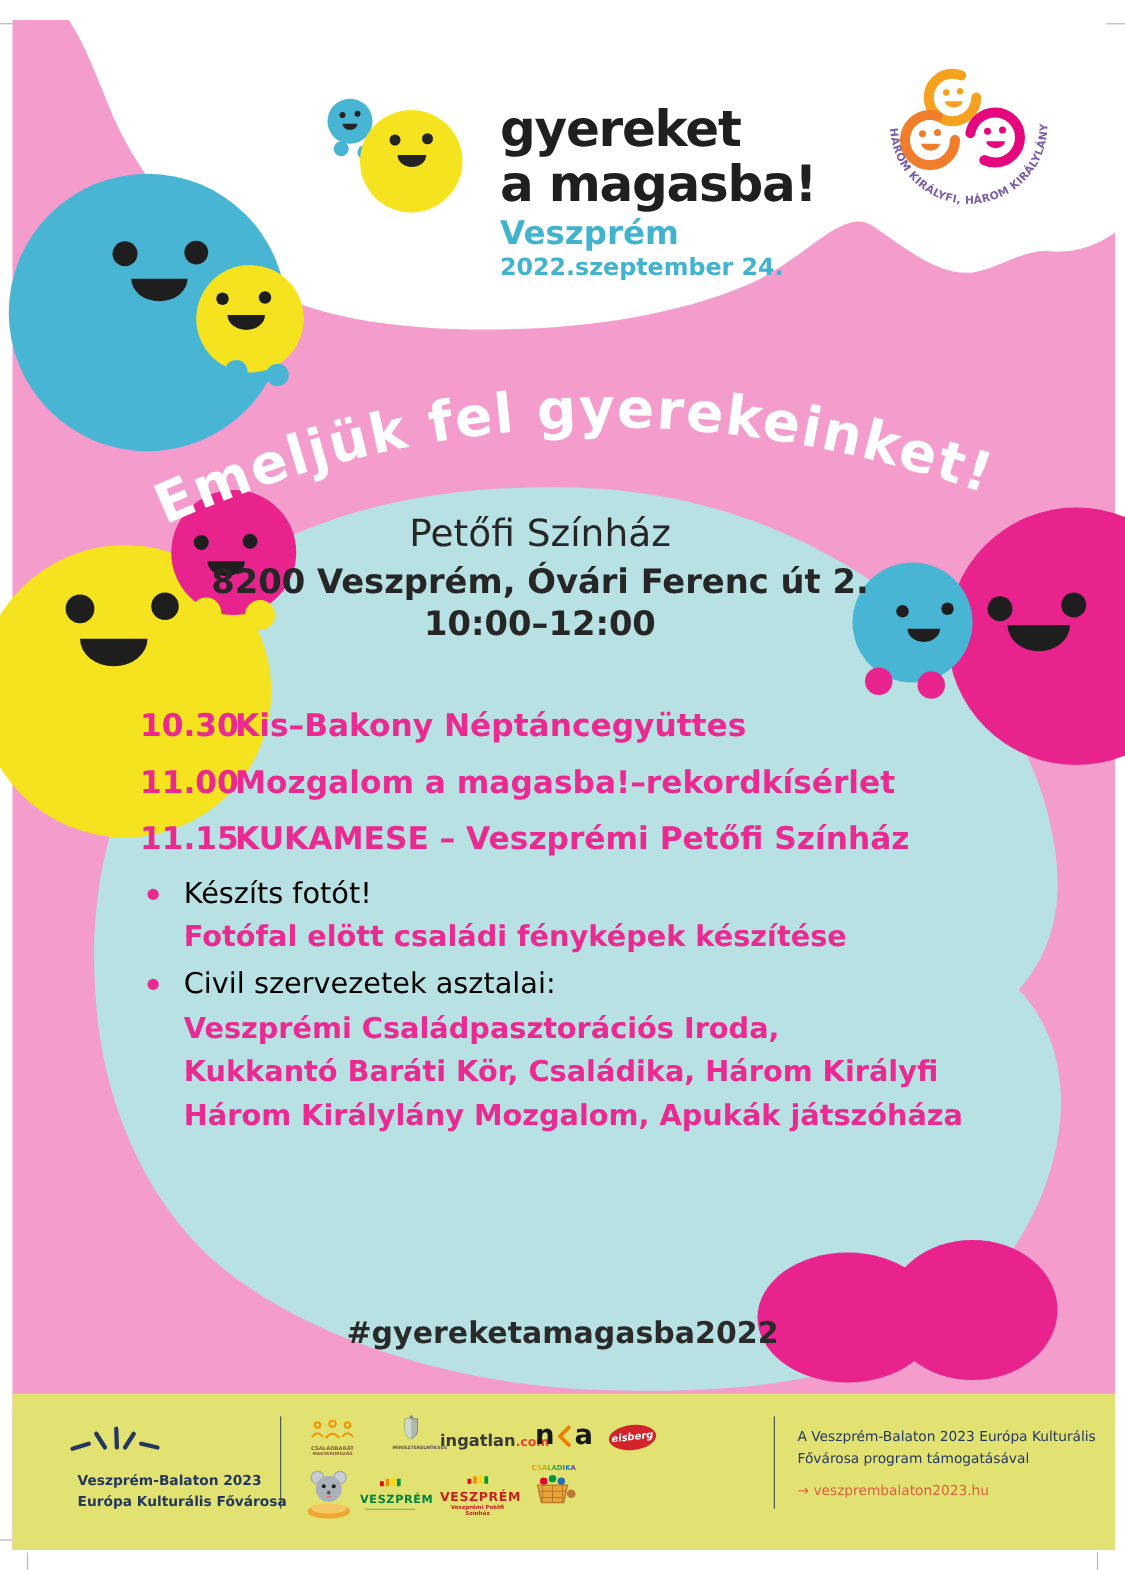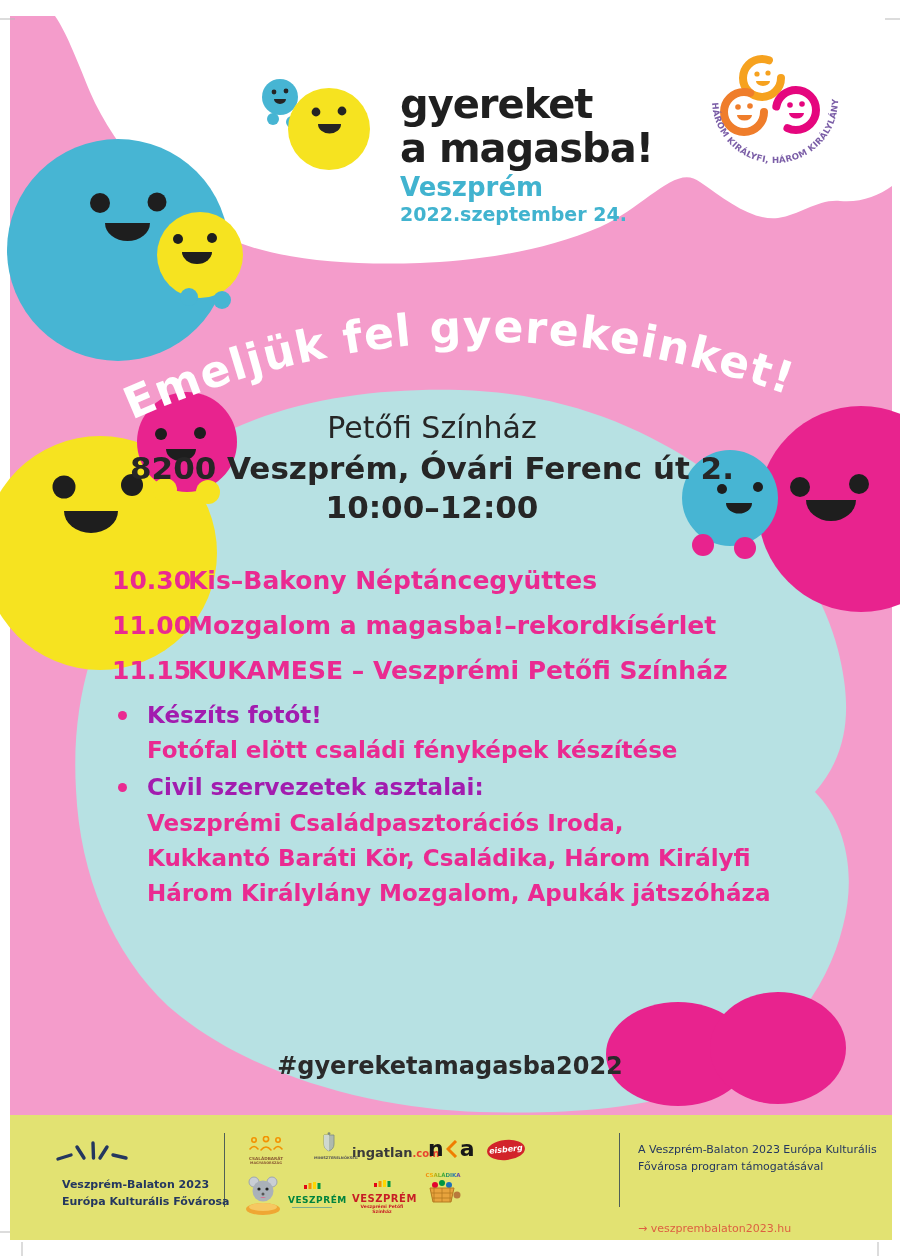--- a/index.html
+++ b/index.html
@@ -5,36 +5,36 @@
   html,body{margin:0;padding:0;background:#fff;}
   .page{position:relative;width:900px;height:1256px;background:#ffffff;overflow:hidden;
         font-family:"DejaVu Sans",sans-serif;}
   .abs{position:absolute;}
   .bg-art{position:absolute;left:0;top:0;}
   .title{font-weight:700;color:#1f1f1f;font-size:40px;line-height:44px;letter-spacing:-1px;}
   .city{font-weight:700;color:#41b3cf;font-size:26px;}
   .date{font-weight:700;color:#41b3cf;font-size:19px;}
   .venueblock{width:620px;text-align:center;color:#262626;}
   .venue-name{font-size:30px;font-weight:400;}
-  .venue-line{font-size:31px;font-weight:700;}
+  .venue-line{font-size:27px;font-weight:700;}
   .sched-row{display:flex;color:#ea2a91;font-weight:700;font-size:25px;}
   .sched-time{width:76px;flex:none;}
-  .bullet-row{display:flex;align-items:center;color:#a21caf;font-weight:700;font-size:23px;}
+  .bullet-row{display:flex;align-items:center;color:#000000;font-weight:400;font-size:23px;}
   .bullet-dot{width:9px;height:9px;border-radius:50%;background:#ea2a91;margin-right:20px;flex:none;}
   .plain-row{color:#ea2a91;font-weight:700;font-size:23px;}
   .hashtag{width:420px;text-align:center;font-size:24px;font-weight:700;color:#2a2a2a;}
   .contact{width:255px;text-align:center;color:#fff;font-weight:700;font-size:18px;line-height:30px;}
   .fbrow{display:flex;align-items:center;justify-content:center;gap:8px;}
   .fbicon{width:20px;height:20px;border-radius:50%;background:#fff;color:#e8238e;
           font-size:15px;font-weight:700;line-height:20px;text-align:center;}
   .footer-bg{left:10px;top:1115px;width:882px;height:125px;background:#e2e272;}
   .fnavy{color:#24375f;}
   .ekf-text{font-size:11px;font-weight:700;line-height:17px;}
   .support{font-size:11px;line-height:17px;}
-  .flink{font-size:11px;color:#dd5f41;margin-top:36px;}
+  .flink{font-size:11px;color:#dd5f41;}
   .vdiv{width:1px;background:#2c3e50;opacity:.8;}
   .sponsor-label{color:#8a5a33;font-weight:700;text-align:center;}
   .ingatlan-main{font-size:13px;font-weight:700;color:#3a3a3a;}
   .ingatlan-tld{font-size:10px;font-weight:700;color:#e8442e;}
   .nka-letter{font-size:22px;font-weight:800;color:#181818;line-height:22px;}
   .eisberg{width:38px;height:20px;background:#d2232a;border-radius:50%;transform:rotate(-6deg);
            color:#fff;font-style:italic;font-weight:700;font-size:8px;line-height:20px;text-align:center;}
   .vcity{font-size:9px;font-weight:800;color:#00833e;letter-spacing:.5px;text-align:center;}
   .vthea{font-size:10px;font-weight:800;color:#c81e25;letter-spacing:.5px;text-align:center;}
   .vthea-sub{font-size:4.5px;font-weight:700;color:#c81e25;text-align:center;}

